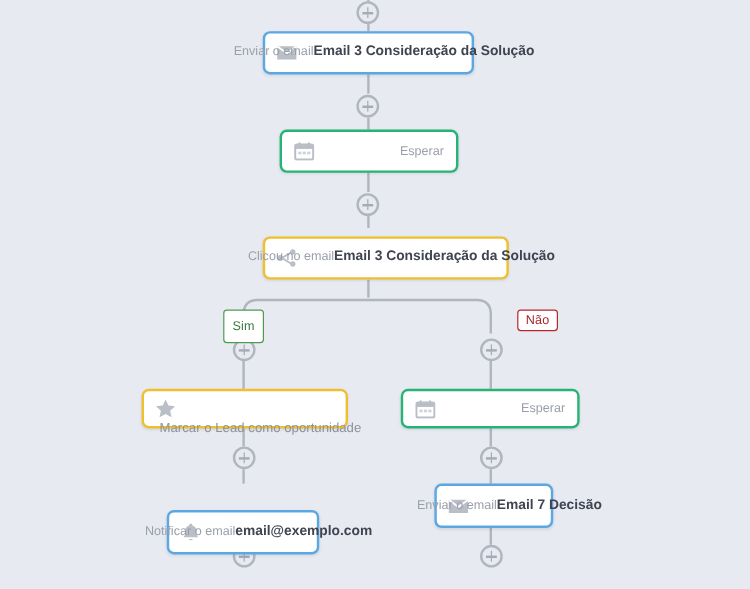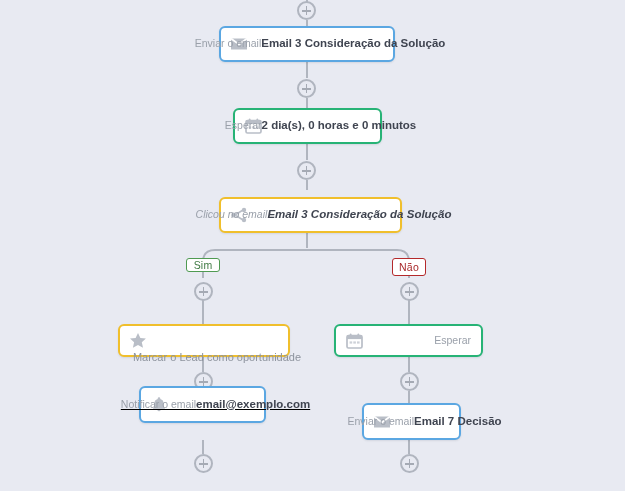--- a/index.html
+++ b/index.html
@@ -116,21 +116,21 @@
     background: #ffffff;
     border: 1.5px solid #cfd3da;
     border-radius: 3px;
     font-size: 10.5px;
     display: flex;
     align-items: center;
     justify-content: center;
     letter-spacing: .2px;
   }
   .blabel.yes { border-color: #4f9a52; color: #3f7a43; }
-  .blabel.no  { border-color: #b4292b; color: #a8282a; }
+  .blabel.no  { border-color: #b4292b; color: #a8282a; margin-left: 39px; }
 </style>
 </head>
 <body>
 
 <div id="canvas">
 
   <div class="vline" style="left:306px; top:0px;   height:10px;"></div>
   <div class="vline" style="left:306px; top:20px;  height:6px;"></div>
   <div class="vline" style="left:306px; top:62px;  height:16px;"></div>
   <div class="vline" style="left:306px; top:98px;  height:10px;"></div>
@@ -182,40 +182,39 @@
         <rect x="1" y="2.5" width="15" height="3.6" fill="#b9bec7"></rect>
         <rect x="3.8" y="0.5" width="1.7" height="3.4" rx="0.8" fill="#b9bec7"></rect>
         <rect x="11.5" y="0.5" width="1.7" height="3.4" rx="0.8" fill="#b9bec7"></rect>
         <rect x="3.6" y="8.4" width="2.6" height="2.2" fill="#cdd1d8"></rect>
         <rect x="7.3" y="8.4" width="2.6" height="2.2" fill="#cdd1d8"></rect>
         <rect x="11" y="8.4" width="2.6" height="2.2" fill="#cdd1d8"></rect>
       </svg>
     </span>
     <span class="txt">
       <span class="sub">Esperar</span>
-      <span class="main">2 dia(s), 0 horas e 0 minutos</span>
-    </span>
-  </div>
-
-  <div class="node yellow" style="left:219px; top:197px; width:183px; height:36px;font-style:italic;">
+    </span>
+  </div>
+
+  <div class="node yellow" style="left:219px; top:197px; width:205px; height:36px;">
     <span class="ico">
       <svg width="18" height="16" viewBox="0 0 18 16" aria-hidden="true">
         <path d="M13 3L5 8l8 5" fill="none" stroke="#b9bec7" stroke-width="1.6"></path>
         <circle cx="14" cy="3" r="2.2" fill="#b9bec7"></circle>
         <circle cx="14" cy="13" r="2.2" fill="#b9bec7"></circle>
         <circle cx="3.6" cy="8" r="2.4" fill="#b9bec7"></circle>
       </svg>
     </span>
     <span class="txt">
       <span class="sub">Clicou no email</span>
       <span class="main">Email 3 Consideração da Solução</span>
     </span>
   </div>
 
-  <div class="blabel yes" style="left:186px; top:258px; width:34px; height:14px;">
+  <div class="blabel yes" style="left:186px; top:258px; width:34px; height:28px;">
     <span>Sim</span>
   </div>
   <div class="blabel no" style="left:392px; top:258px; width:34px; height:18px;">
     <span>Não</span>
   </div>
 
   <div class="node yellow" style="left:118px; top:324px; width:172px; height:33px;">
     <span class="ico">
       <svg width="18" height="17" viewBox="0 0 18 17" aria-hidden="true">
         <path d="M9 1l2.4 5 5.5.6-4.1 3.7 1.2 5.4L9 12.9 3.9 15.7l1.2-5.4L1 6.6 6.6 6z" fill="#b9bec7"></path>
@@ -236,21 +235,21 @@
         <rect x="3.6" y="8.4" width="2.6" height="2.2" fill="#cdd1d8"></rect>
         <rect x="7.3" y="8.4" width="2.6" height="2.2" fill="#cdd1d8"></rect>
         <rect x="11" y="8.4" width="2.6" height="2.2" fill="#cdd1d8"></rect>
       </svg>
     </span>
     <span class="txt">
       <span class="sub">Esperar</span>
     </span>
   </div>
 
-  <div class="node blue" style="left:139px; top:386px; width:127px; height:37px;text-decoration:underline;">
+  <div class="node blue" style="left:139px; top:425px; width:127px; height:37px;">
     <span class="ico">
       <svg width="16" height="17" viewBox="0 0 16 17" aria-hidden="true">
         <path d="M8 1.2a1.3 1.3 0 011.3 1.3v.5A4.6 4.6 0 0112.6 7.5v3l1.5 2.2H1.9l1.5-2.2v-3A4.6 4.6 0 016.7 3V2.5A1.3 1.3 0 018 1.2z" fill="#b9bec7"></path>
         <path d="M6.3 14.1a1.8 1.8 0 003.4 0z" fill="#b9bec7"></path>
       </svg>
     </span>
     <span class="txt">
       <span class="sub">Notificar o email</span>
       <span class="main">email@exemplo.com</span>
     </span>

